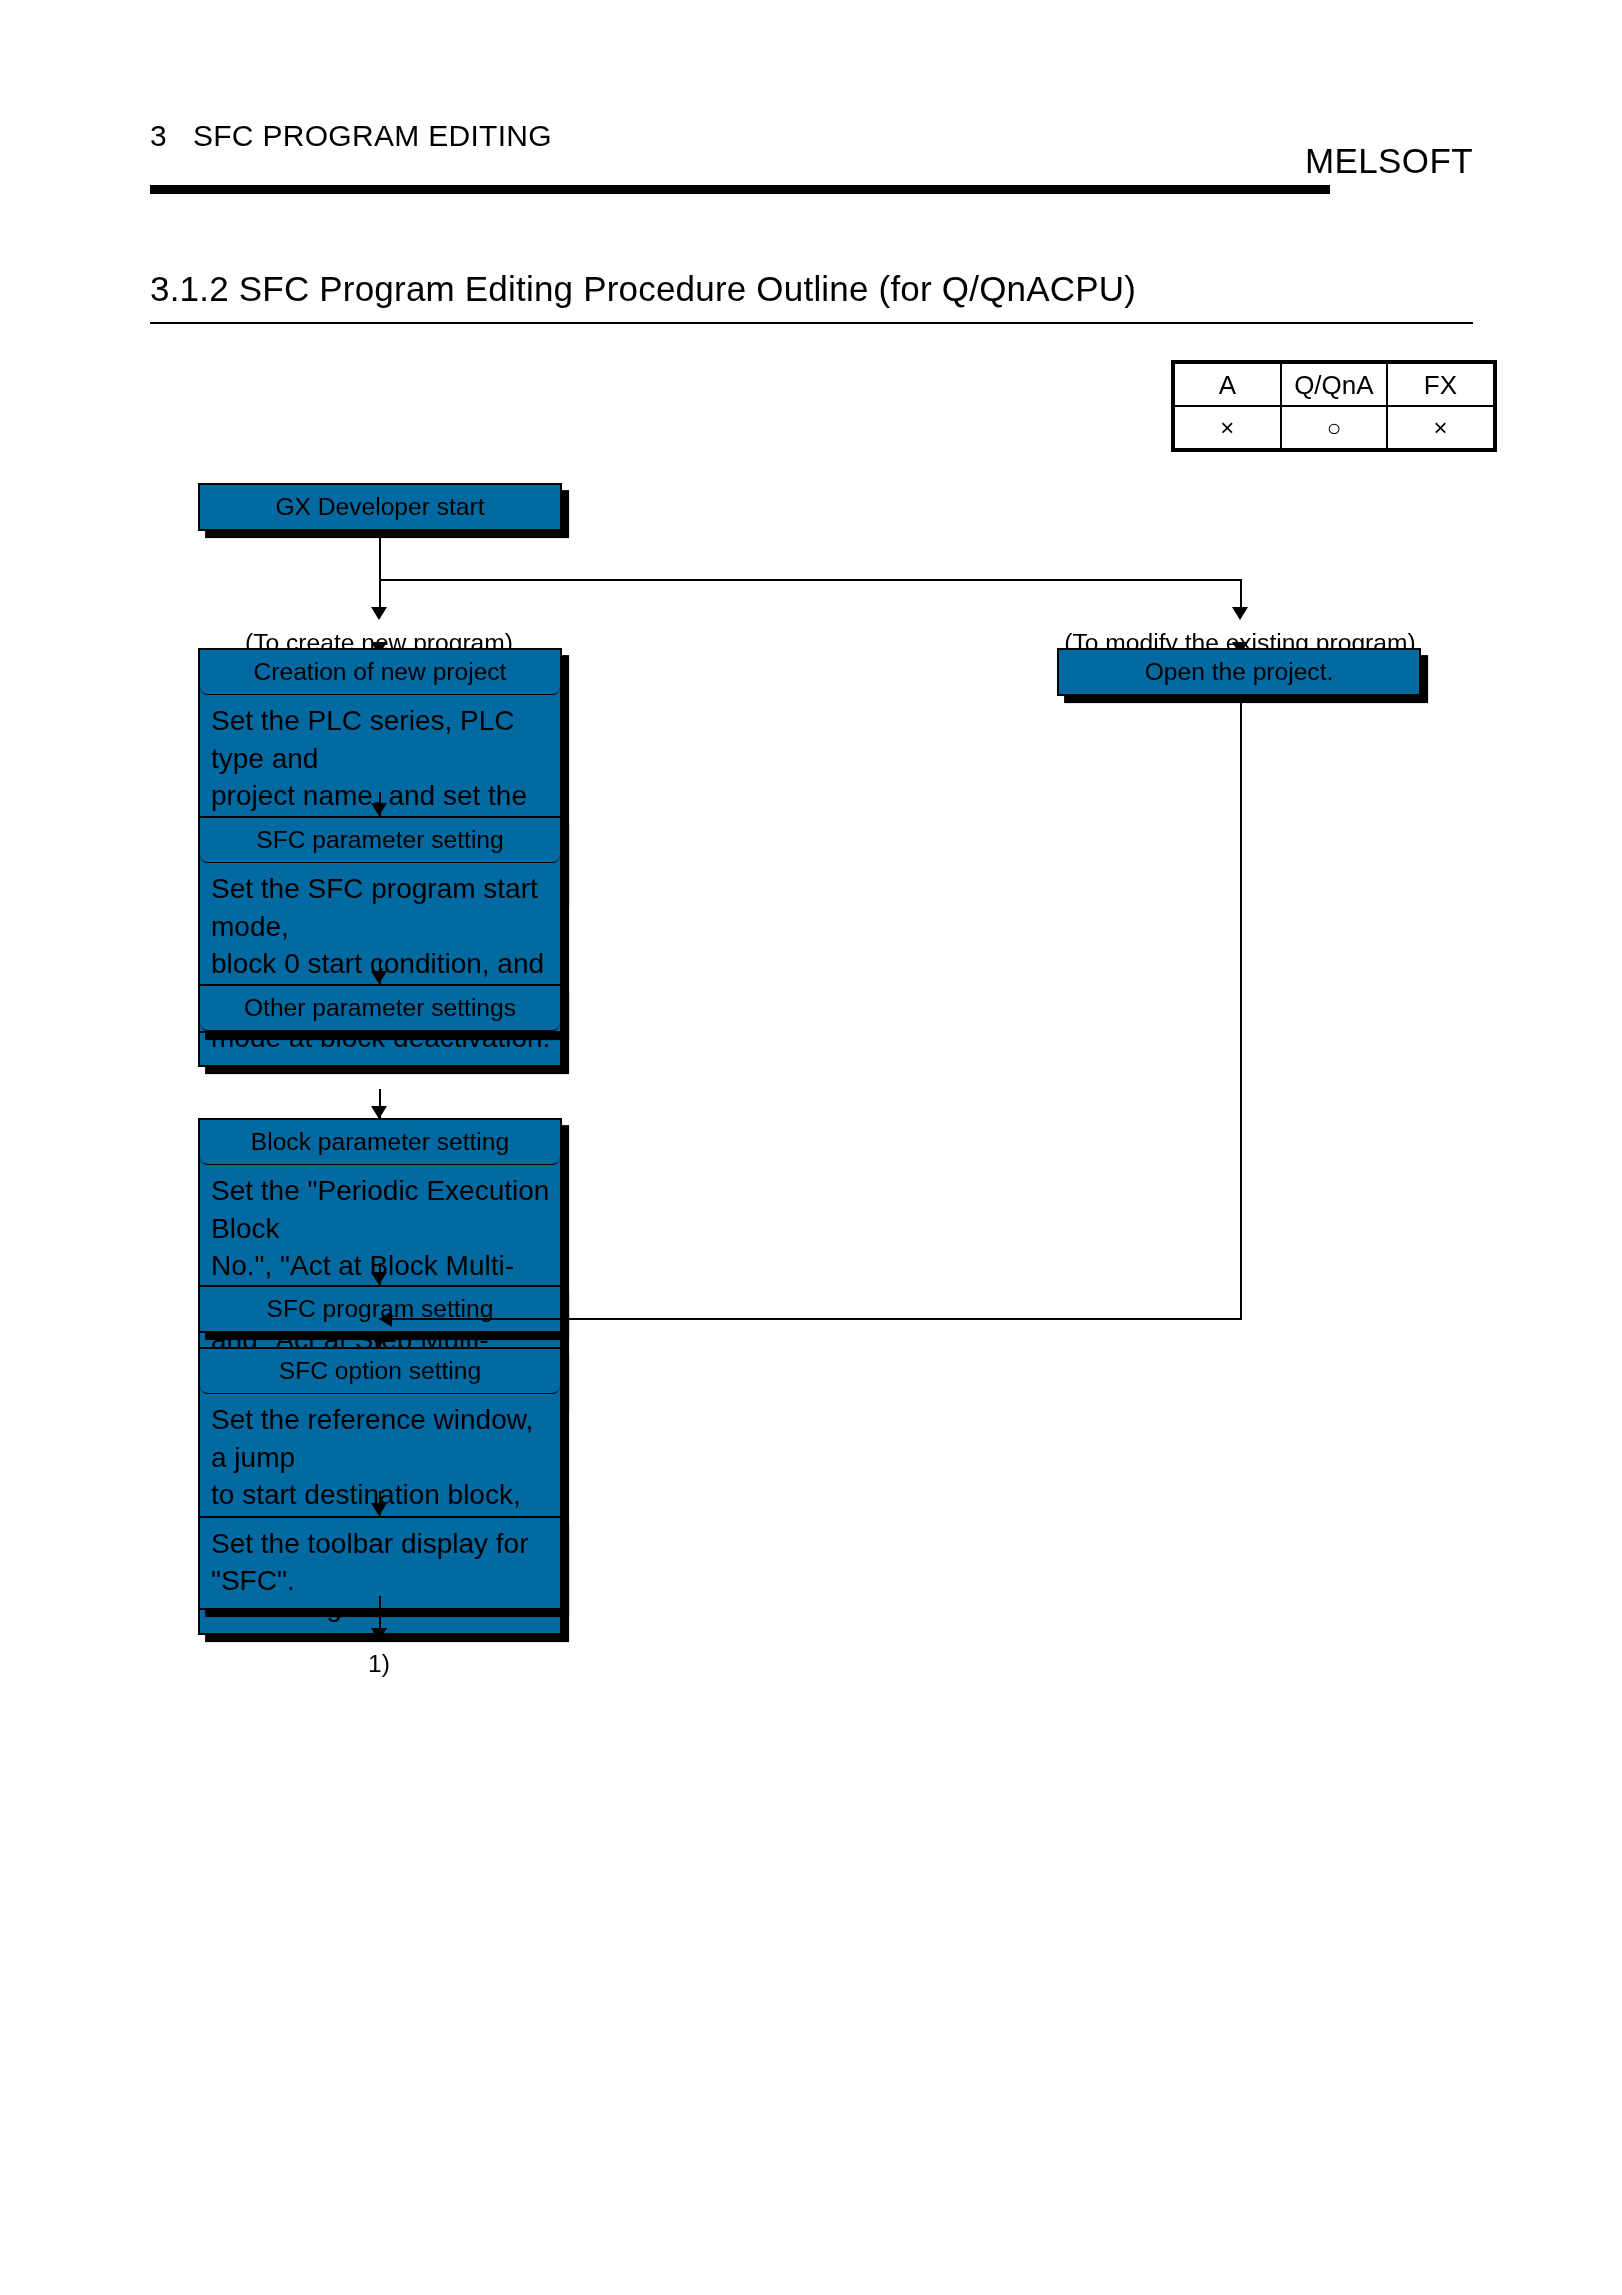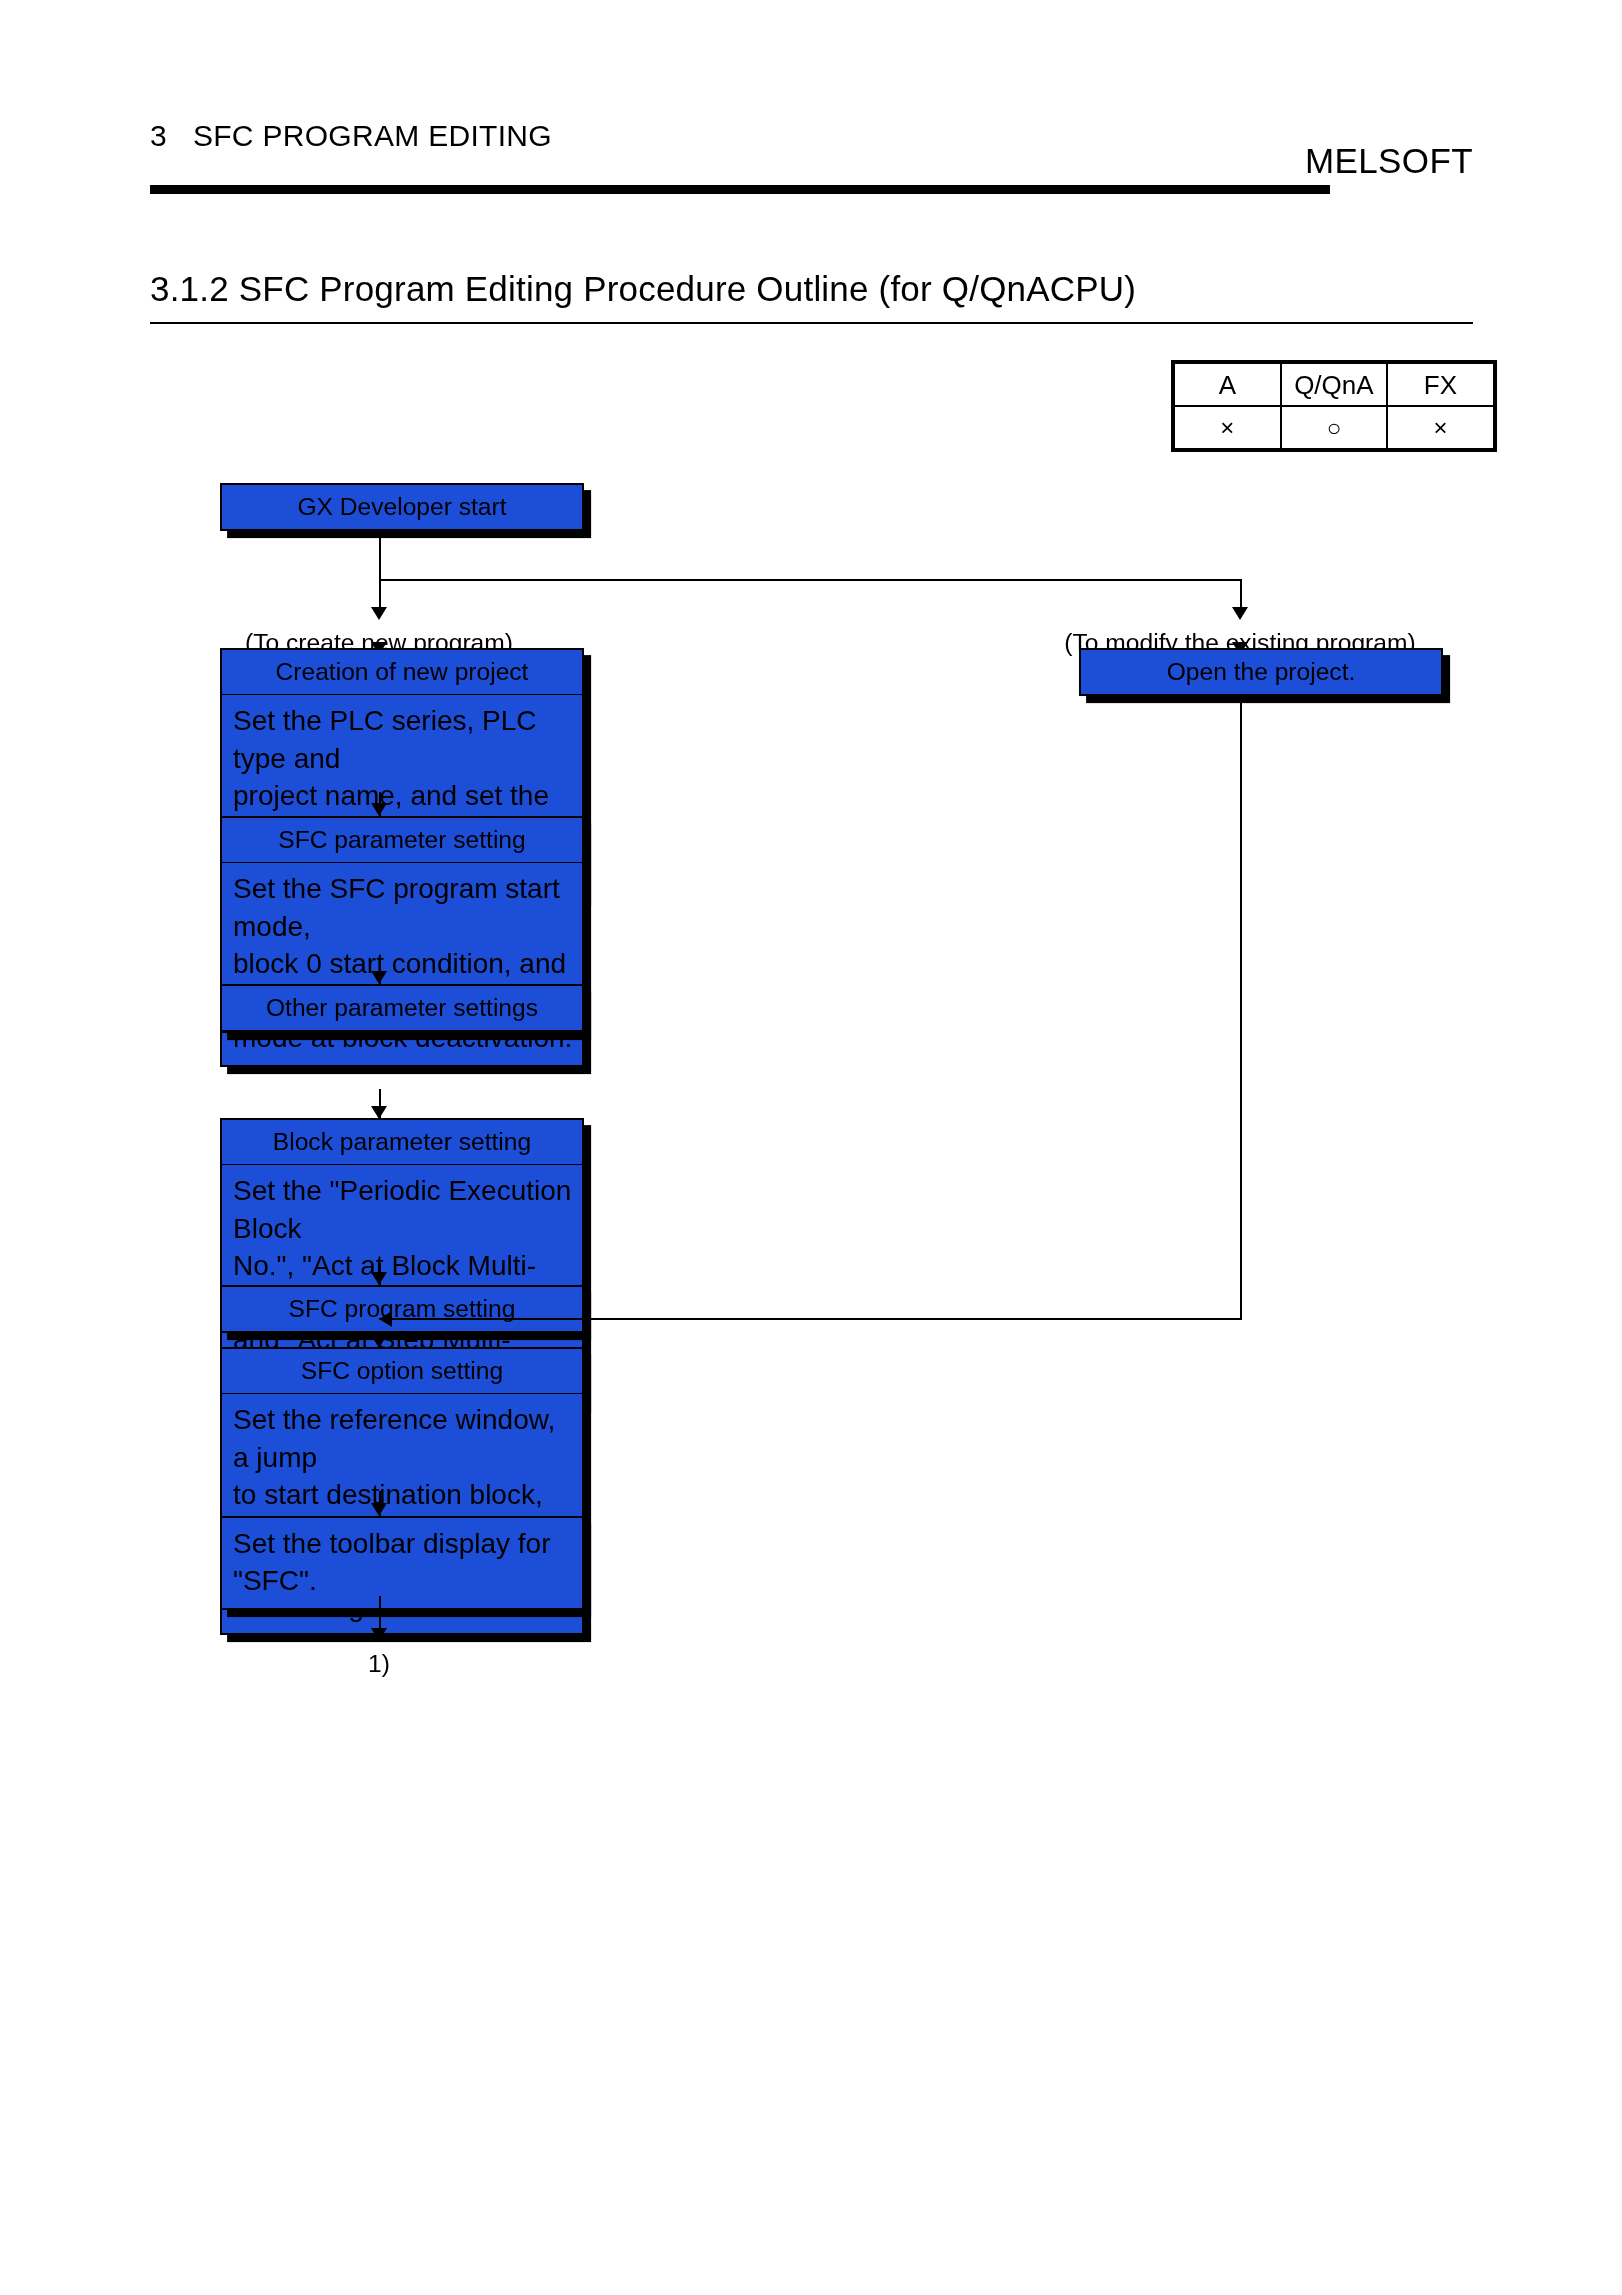--- a/index.html
+++ b/index.html
@@ -91,35 +91,35 @@
   }
   .cpu-table td.mark {
     font-size: 24px;
   }
 
   
   .flow { position: absolute; left: 0; top: 0; width: 1622px; height: 2295px; }
 
   .node {
     position: absolute;
-    background: #1d4ed8;
+    background: #0369a1;
     border: 2.4px solid #000000;
     box-shadow: 7.1px 7.1px 0 0 #000000;
     box-sizing: border-box;
-    margin-left: 22px;
   }
   .node .title {
     text-align: center;
     font-size: 24.6px;
     line-height: 1;
     padding: 10.3px 8px 9.5px 8px;
     white-space: pre;
   }
   .node.has-body .title {
     border-bottom: 1.6px solid #000000;
+    border-radius: 8px;
   }
   .node .body {
     text-align: left;
     font-size: 28px;
     line-height: 1.33;
     padding: 7.1px 9.5px 8px 11px;
     white-space: pre-line;
   }
 
   

